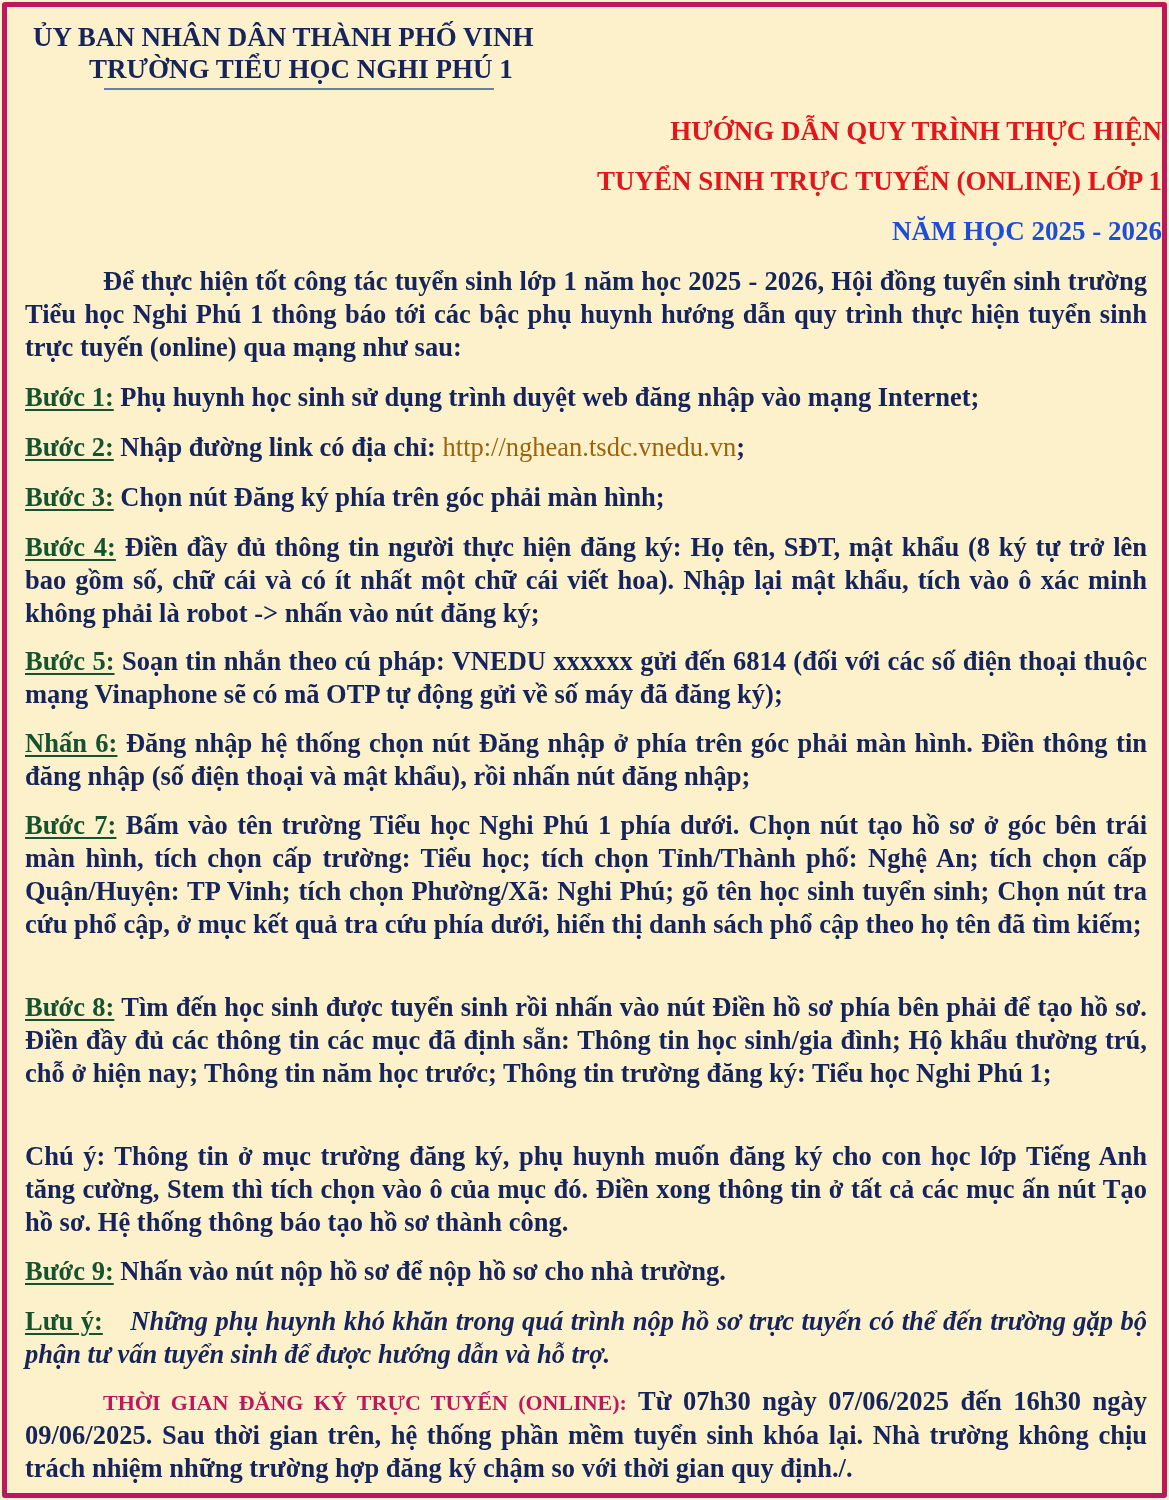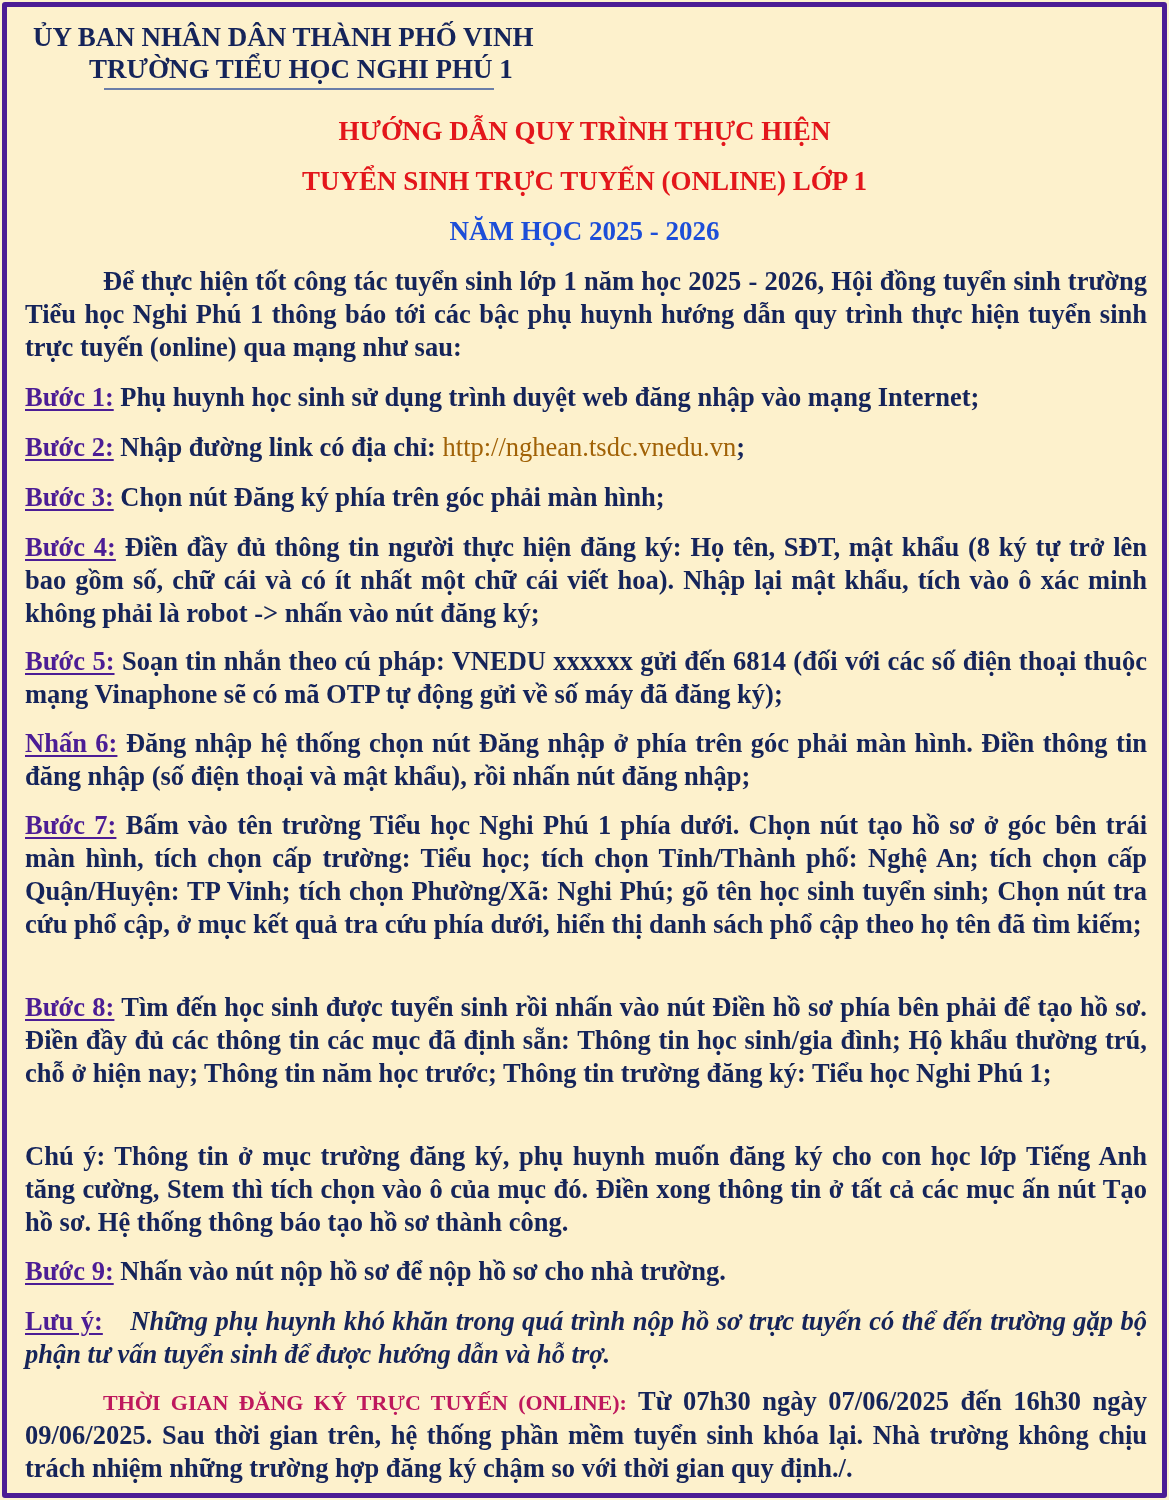--- a/index.html
+++ b/index.html
@@ -12,21 +12,21 @@
       height: 1500px;
       position: relative;
       overflow: hidden;
     }
     .frame {
       position: absolute;
       left: 2px;
       top: 2px;
       width: 1155px;
       height: 1486px;
-      border: 5px solid #4c1d95;
+      border: 5px solid #be185d;
       border-radius: 3px;
       background: #fdf1cc;
       box-sizing: content-box;
     }
     .doc {
       position: absolute;
       left: 0;
       top: 0;
       right: 0;
       bottom: 0;
@@ -56,41 +56,41 @@
       left: 97px;
       top: 81px;
       width: 390px;
       height: 2px;
       background: #6b7ea8;
     }
     .title {
       position: absolute;
       left: 0;
       right: 0;
-      text-align: center;
+      text-align: right;
       font-size: 27px;
       white-space: nowrap;
     }
     .title.red { color: #e3161b; }
     .title.green { color: #1d4ed8; }
     .t1 { top: 109px; }
     .t2 { top: 159px; }
     .t3 { top: 209px; }
 
     .para {
       position: absolute;
       left: 18px;
       width: 1122px;
       font-size: 26.5px;
       line-height: 33px;
       text-align: justify;
     }
     .para.indent { text-indent: 78px; }
     .step-label {
-      color: #4c1d95;
+      color: #14532d;
       text-decoration: underline;
       text-decoration-thickness: 2px;
       text-underline-offset: 3px;
     }
     .link-text {
       color: #a16207;
       font-weight: normal;
     }
     .italic-note {
       font-style: italic;

